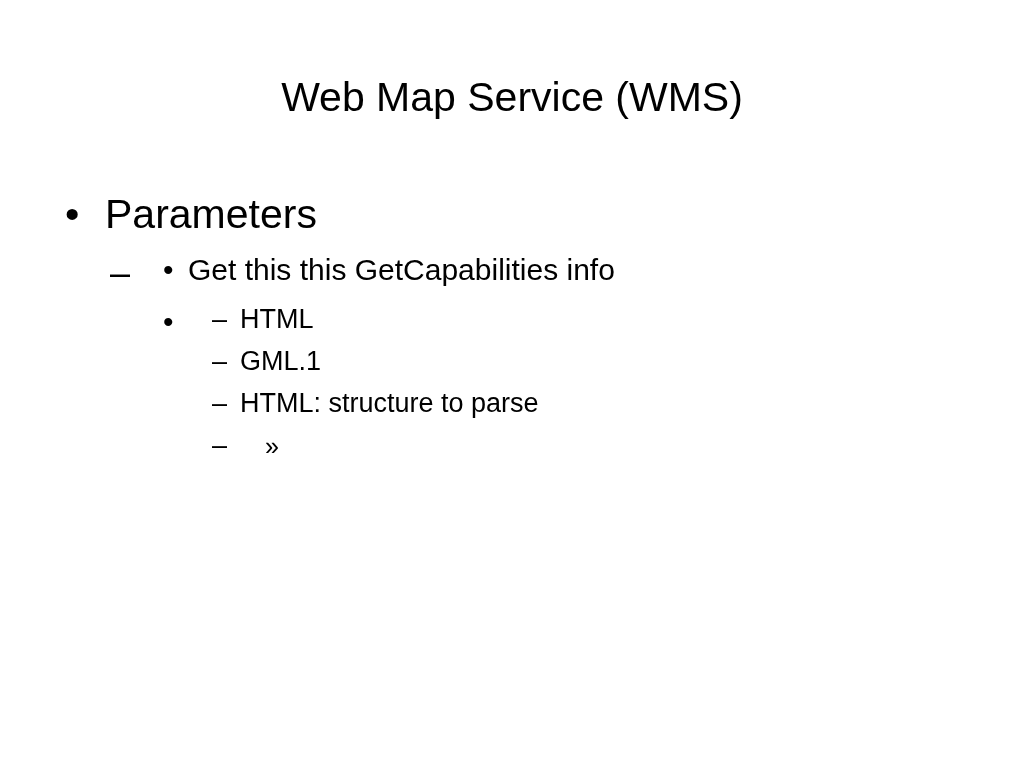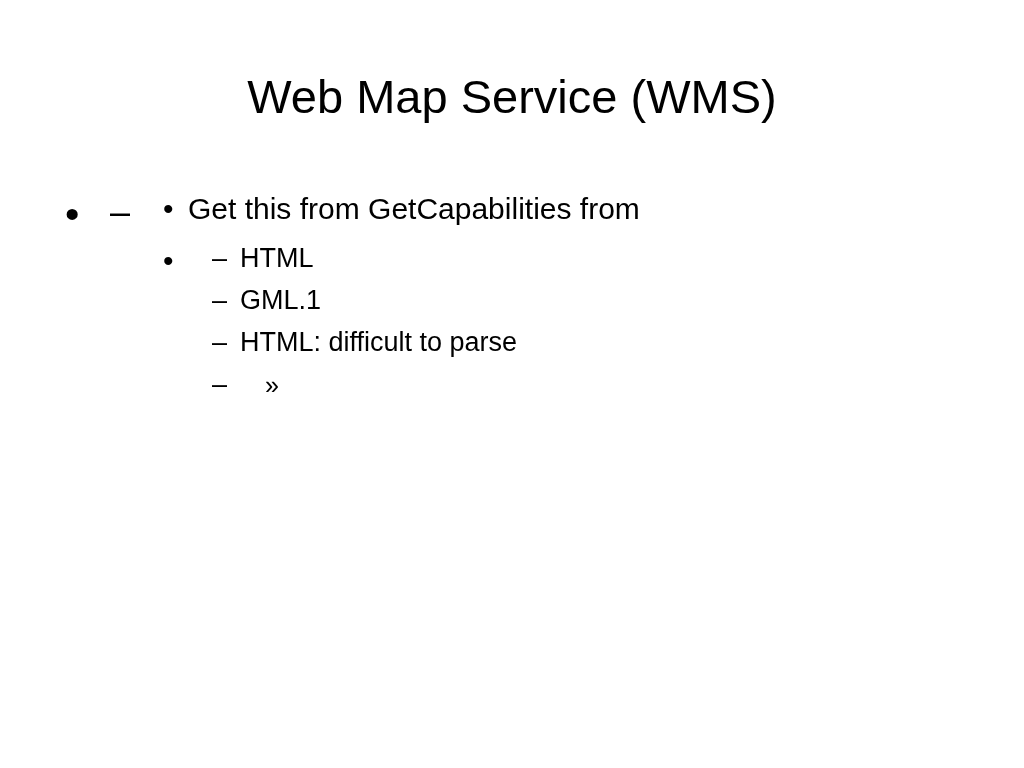--- a/index.html
+++ b/index.html
@@ -13,21 +13,21 @@
     height: 768px;
     background: #ffffff;
     color: #000000;
     font-family: "Liberation Sans", sans-serif;
     overflow: hidden;
     box-sizing: border-box;
     padding-top: 61px;
   }
   .title {
     margin: 0;
-    font-size: 47px;
+    font-size: 41px;
     line-height: 72px;
     font-weight: normal;
     text-align: center;
     white-space: nowrap;
   }
   .body {
     margin: 0;
   }
   .li {
     position: relative;
@@ -57,48 +57,49 @@
 <body>
 
 <div class="slide">
 
   <h1 class="title">Web Map Service (WMS)</h1>
 
   <div class="body">
 
     <div class="li l1">
       <span class="marker">•</span>
+      <span class="txt">Parameters</span>
     </div>
 
     <div class="li l2">
       <span class="marker">–</span>
     </div>
 
     <div class="li l3 first">
       <span class="marker">•</span>
-      <span class="txt">Get this from GetCapabilities from</span>
+      <span class="txt">Get this this GetCapabilities info</span>
     </div>
 
     <div class="li l3 second">
       <span class="marker">•</span>
     </div>
 
     <div class="li l4 first">
       <span class="marker">–</span>
       <span class="txt">HTML</span>
     </div>
 
     <div class="li l4 rest">
       <span class="marker">–</span>
       <span class="txt">GML.1</span>
     </div>
 
     <div class="li l4 rest">
       <span class="marker">–</span>
-      <span class="txt">HTML: difficult to parse</span>
+      <span class="txt">HTML: structure to parse</span>
     </div>
 
     <div class="li l4 rest">
       <span class="marker">–</span>
     </div>
 
     <div class="li l5">
       <span class="marker">»</span>
     </div>
 

